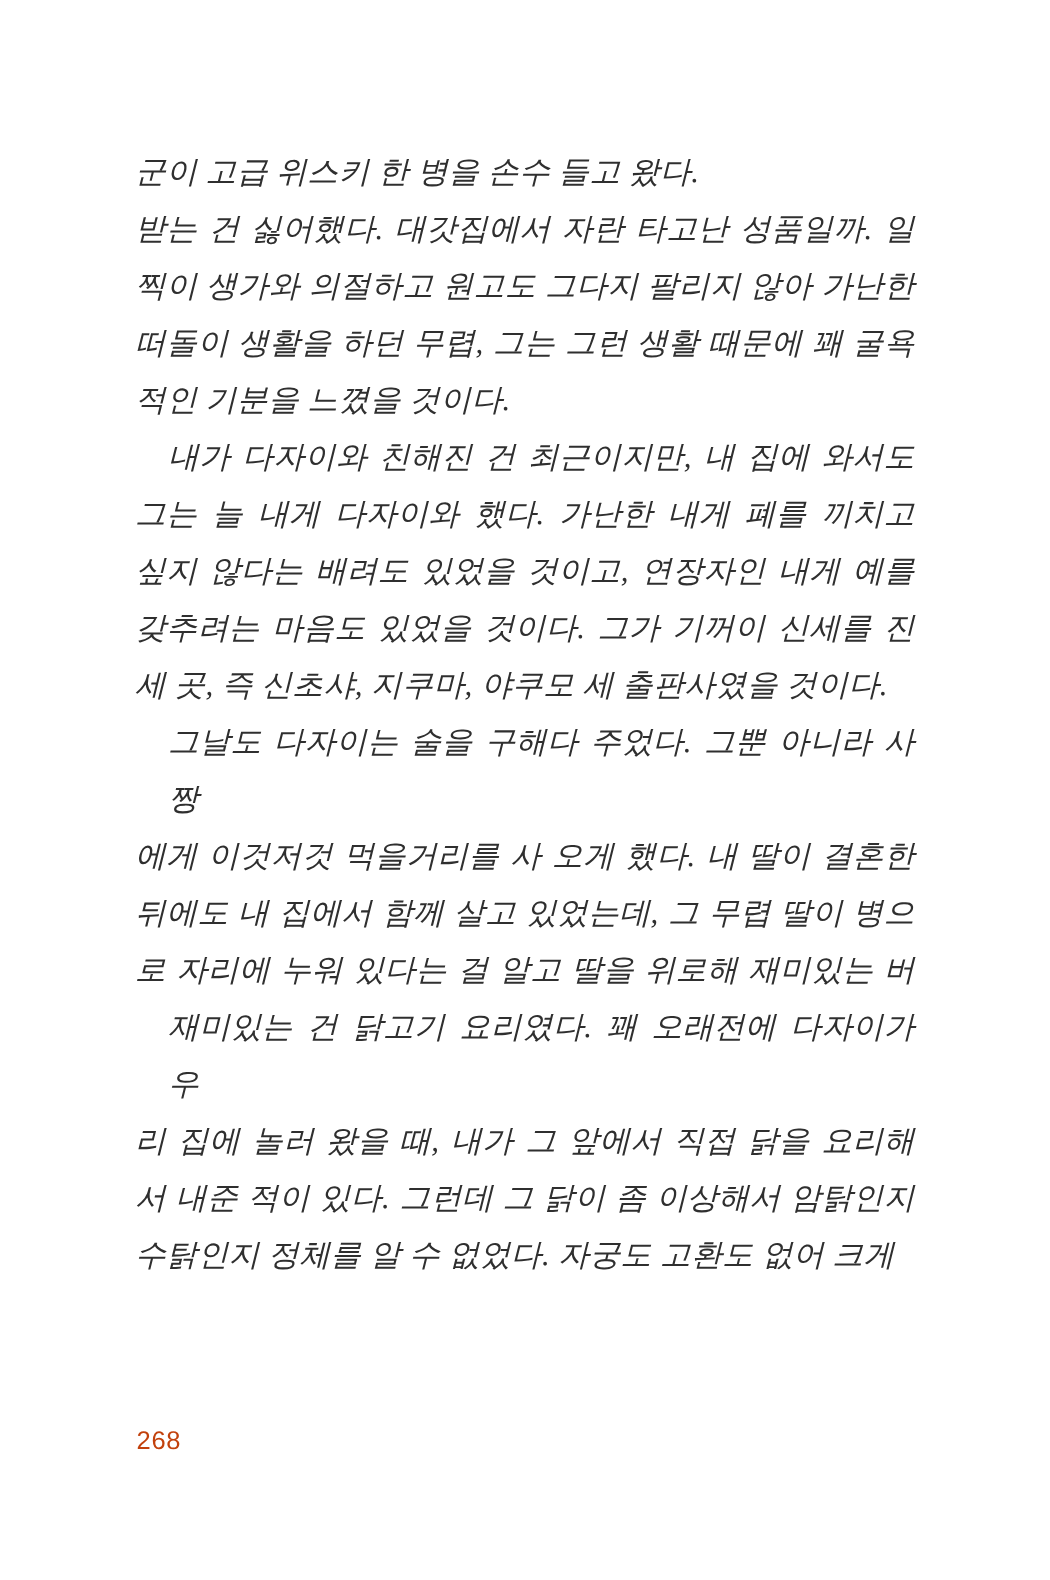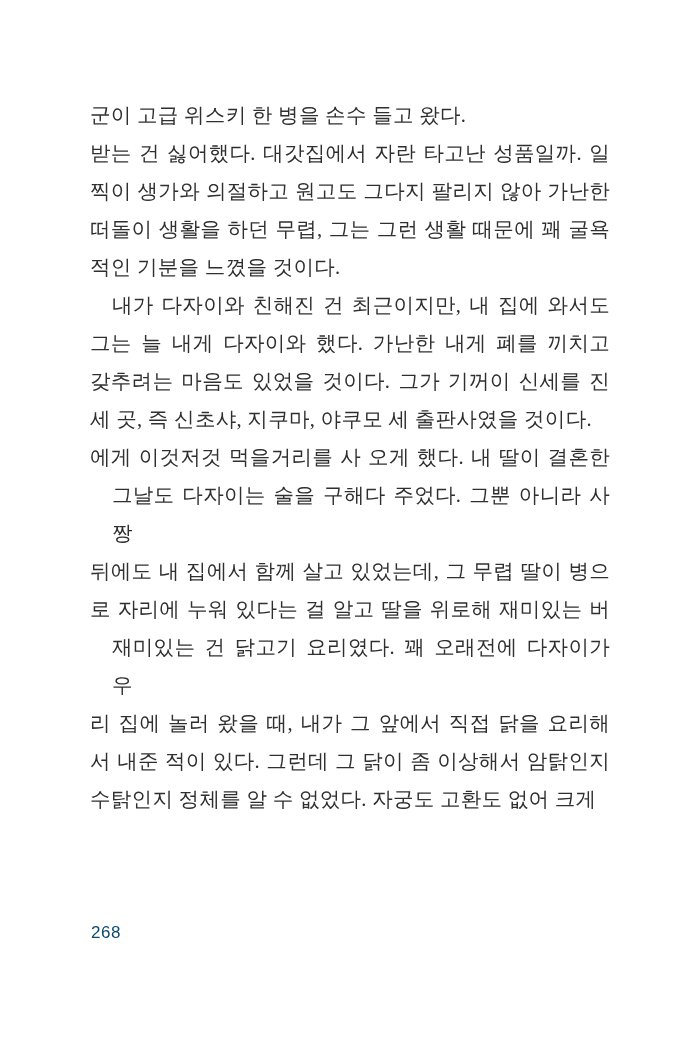--- a/index.html
+++ b/index.html
@@ -17,60 +17,62 @@
   }
   .text-block {
     position: absolute;
     left: 90px;
     top: 96px;
     width: 520px;
     color: #2f2f2f;
     font-size: 20.5px;
     line-height: 38px;
     letter-spacing: 0.3px;
+    font-style: italic;
   }
   .text-line {
     text-align: justify;
     text-align-last: justify;
     min-height: 38px;
   }
   .text-line.para-end {
     text-align-last: left;
   }
   .text-line.indent {
     padding-left: 22px;
   }
   .page-number {
     position: absolute;
     left: 91px;
-    top: 922px;
+    top: 950px;
     font-family: "Liberation Sans", "DejaVu Sans", sans-serif;
     font-size: 17px;
     line-height: 22px;
-    color: #0c4a6e;
+    color: #c2410c;
     letter-spacing: 0.5px;
     text-align: right;
   }
 </style>
 </head>
 <body>
 
 <div class="page">
   <div class="text-block" id="text-block">
       <div class="text-line para-end">군이 고급 위스키 한 병을 손수 들고 왔다.</div>
       <div class="text-line">받는 건 싫어했다. 대갓집에서 자란 타고난 성품일까. 일</div>
       <div class="text-line">찍이 생가와 의절하고 원고도 그다지 팔리지 않아 가난한</div>
       <div class="text-line">떠돌이 생활을 하던 무렵, 그는 그런 생활 때문에 꽤 굴욕</div>
       <div class="text-line para-end">적인 기분을 느꼈을 것이다.</div>
       <div class="text-line indent">내가 다자이와 친해진 건 최근이지만, 내 집에 와서도</div>
       <div class="text-line">그는 늘 내게 다자이와 했다. 가난한 내게 폐를 끼치고</div>
+      <div class="text-line">싶지 않다는 배려도 있었을 것이고, 연장자인 내게 예를</div>
       <div class="text-line">갖추려는 마음도 있었을 것이다. 그가 기꺼이 신세를 진</div>
       <div class="text-line para-end">세 곳, 즉 신초샤, 지쿠마, 야쿠모 세 출판사였을 것이다.</div>
+      <div class="text-line indent">그날도 다자이는 술을 구해다 주었다. 그뿐 아니라 사짱</div>
       <div class="text-line">에게 이것저것 먹을거리를 사 오게 했다. 내 딸이 결혼한</div>
-      <div class="text-line indent">그날도 다자이는 술을 구해다 주었다. 그뿐 아니라 사짱</div>
       <div class="text-line">뒤에도 내 집에서 함께 살고 있었는데, 그 무렵 딸이 병으</div>
       <div class="text-line">로 자리에 누워 있다는 걸 알고 딸을 위로해 재미있는 버</div>
       <div class="text-line indent">재미있는 건 닭고기 요리였다. 꽤 오래전에 다자이가 우</div>
       <div class="text-line">리 집에 놀러 왔을 때, 내가 그 앞에서 직접 닭을 요리해</div>
       <div class="text-line">서 내준 적이 있다. 그런데 그 닭이 좀 이상해서 암탉인지</div>
       <div class="text-line para-end">수탉인지 정체를 알 수 없었다. 자궁도 고환도 없어 크게</div>
     </div>
   <div class="page-number">268</div>
 </div>
 

